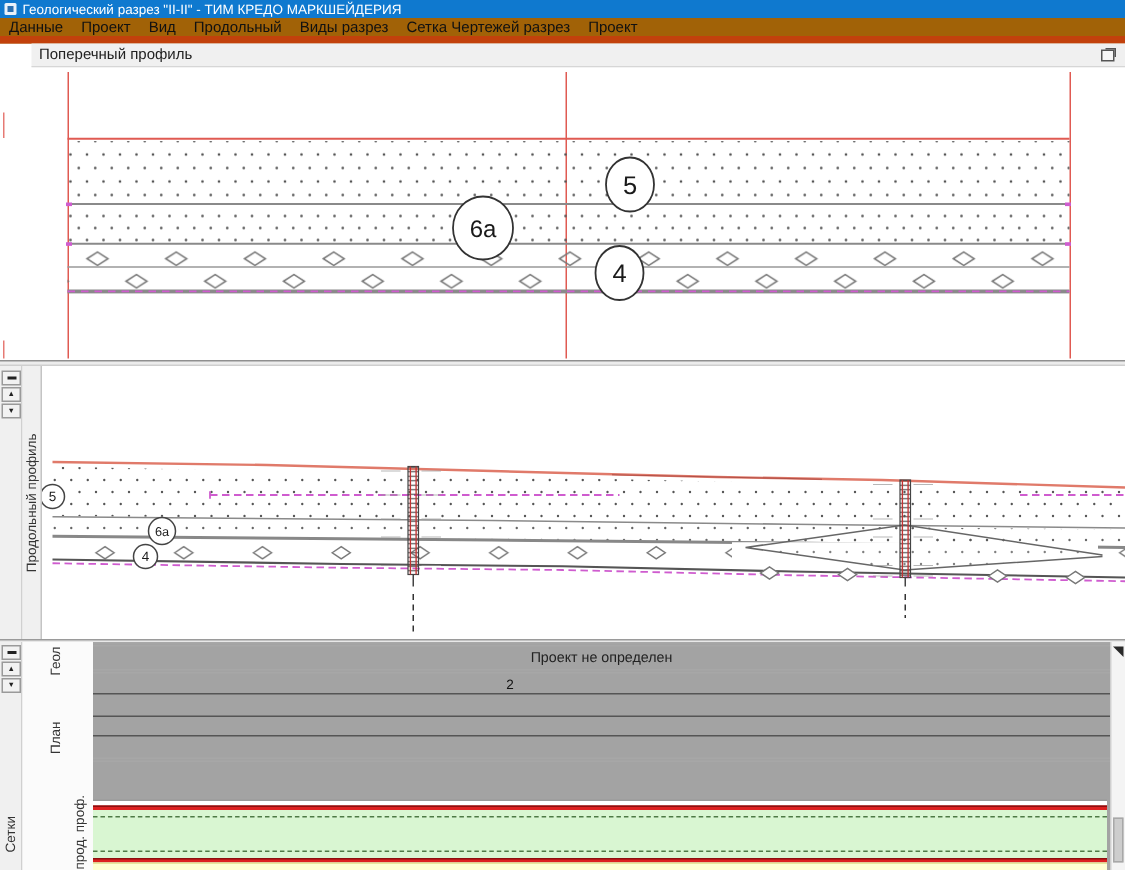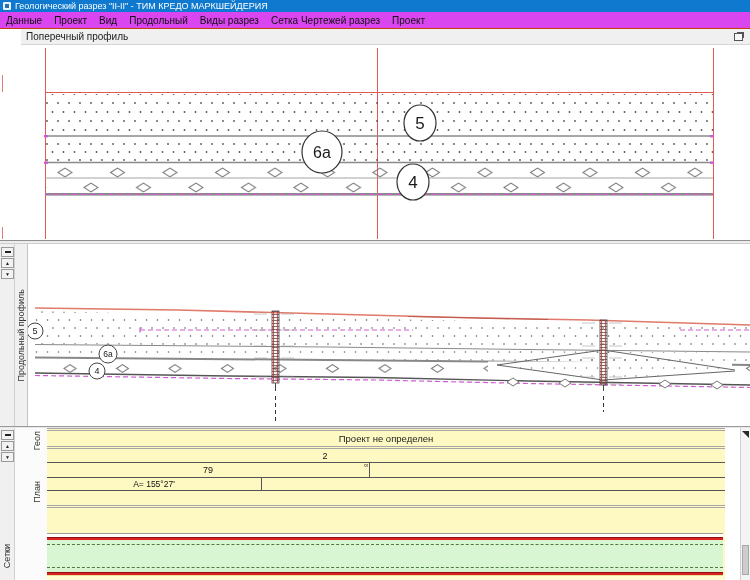--- a/index.html
+++ b/index.html
@@ -7,21 +7,21 @@
        font-family:"Liberation Sans",sans-serif;background:#fff;
        -webkit-font-smoothing:antialiased;}
   .abs{position:absolute;}
 
   
   .titlebar{left:0;top:0;width:750px;height:12px;background:#0f79cf;color:#fff;
             display:flex;align-items:center;font-size:9px;white-space:nowrap;}
   .appicon{width:8px;height:8px;margin:0 4px 0 3px;background:#e8f1fa;border-radius:1px;
            position:relative;flex:0 0 auto;}
   .appicon:after{content:"";position:absolute;left:2px;top:2px;width:4px;height:4px;background:#2a6fb0;}
-  .menubar{left:0;top:12px;width:750px;height:17px;background:#d946ef;border-bottom:1px solid #c2410c;
+  .menubar{left:0;top:12px;width:750px;height:17px;background:#a16207;border-bottom:5px solid #c2410c;
            display:flex;align-items:center;font-size:10px;color:#111;box-sizing:border-box;}
   .menubar span{padding:0 6px;cursor:default;}
   .panelbar{left:0;top:29px;width:750px;height:16px;background:#f0f0f0;border-bottom:1px solid #d6d6d6;
             display:flex;align-items:center;font-size:10px;color:#222;box-sizing:border-box;margin-left:21px;}
   .panelbar .ptitle{padding-left:5px;flex:1;}
   .float-ic{width:7px;height:6px;border:1px solid #555;background:#f7f7f7;box-shadow:2px -2px 0 -1px #555;
             margin-right:14px;}
   .close-ic{font-size:10px;line-height:10px;color:#333;margin-right:6px;cursor:default;}
 
   
@@ -42,21 +42,21 @@
   .rbtn .bar{width:6px;height:2px;background:#222;}
 
   
   .botrail{left:0;top:428px;width:15px;height:152px;background:#f0f0f0;border-right:1px solid #d0d0d0;box-sizing:border-box;}
   .capcol{left:15px;top:428px;width:47px;height:152px;background:#fbfbfb;}
   .capGeol{position:absolute;left:14px;top:0;width:16px;height:26px;display:flex;align-items:center;justify-content:center;}
   .capPlan{position:absolute;left:14px;top:30px;width:16px;height:68px;display:flex;align-items:center;justify-content:center;}
   .capProd{position:absolute;left:30px;top:102px;width:16px;height:50px;display:flex;align-items:center;justify-content:center;}
   .setkiLbl{position:absolute;left:0px;top:105px;width:14px;height:47px;display:flex;align-items:center;justify-content:center;}
 
-  .botcontent{left:47px;top:428px;width:678px;height:152px;background:#fef9c3;}
+  .botcontent{left:62px;top:428px;width:678px;height:152px;background:#a3a3a3;}
   .geolrow{position:absolute;left:0;top:0;width:678px;height:21px;box-sizing:border-box;
            border-top:3px double #a7a7a7;border-bottom:3px double #a7a7a7;
            display:flex;align-items:center;justify-content:center;font-size:9.5px;color:#222;}
   .planrow2{position:absolute;left:0;top:22px;width:678px;height:13px;box-sizing:border-box;
             border-bottom:1px solid #555;}
   .planrow2 .num{position:absolute;left:0;top:1px;width:556px;text-align:center;font-size:9px;color:#111;}
   .cellsrow{position:absolute;left:0;top:35px;width:678px;height:15px;box-sizing:border-box;
             border-bottom:1px solid #555;display:flex;}
   .arow{position:absolute;left:0;top:50px;width:678px;height:13px;box-sizing:border-box;
         border-bottom:1px solid #555;display:flex;}
@@ -287,32 +287,25 @@
   <div class="abs botcontent">
 
     <div class="geolrow">
       <span>Проект не определен</span>
     </div>
 
     <div class="planrow2">
       <span class="num">2</span>
     </div>
     <div class="cellsrow">
-      <div class="cell c2">
-        <span>79</span>
-        <span class="pkmark">8</span>
-      </div>
       <div class="cell c3">
         <span></span>
       </div>
     </div>
     <div class="arow">
-      <div class="cell c1">
-        <span>А= 155°27'</span>
-      </div>
       <div class="cell c3">
         <span></span>
       </div>
     </div>
     <div class="dline"></div>
 
     <div class="stripes">
       <div class="grayline"></div>
       <div style="height:3px;background:#fff;"></div>
       <div class="redline"></div>

